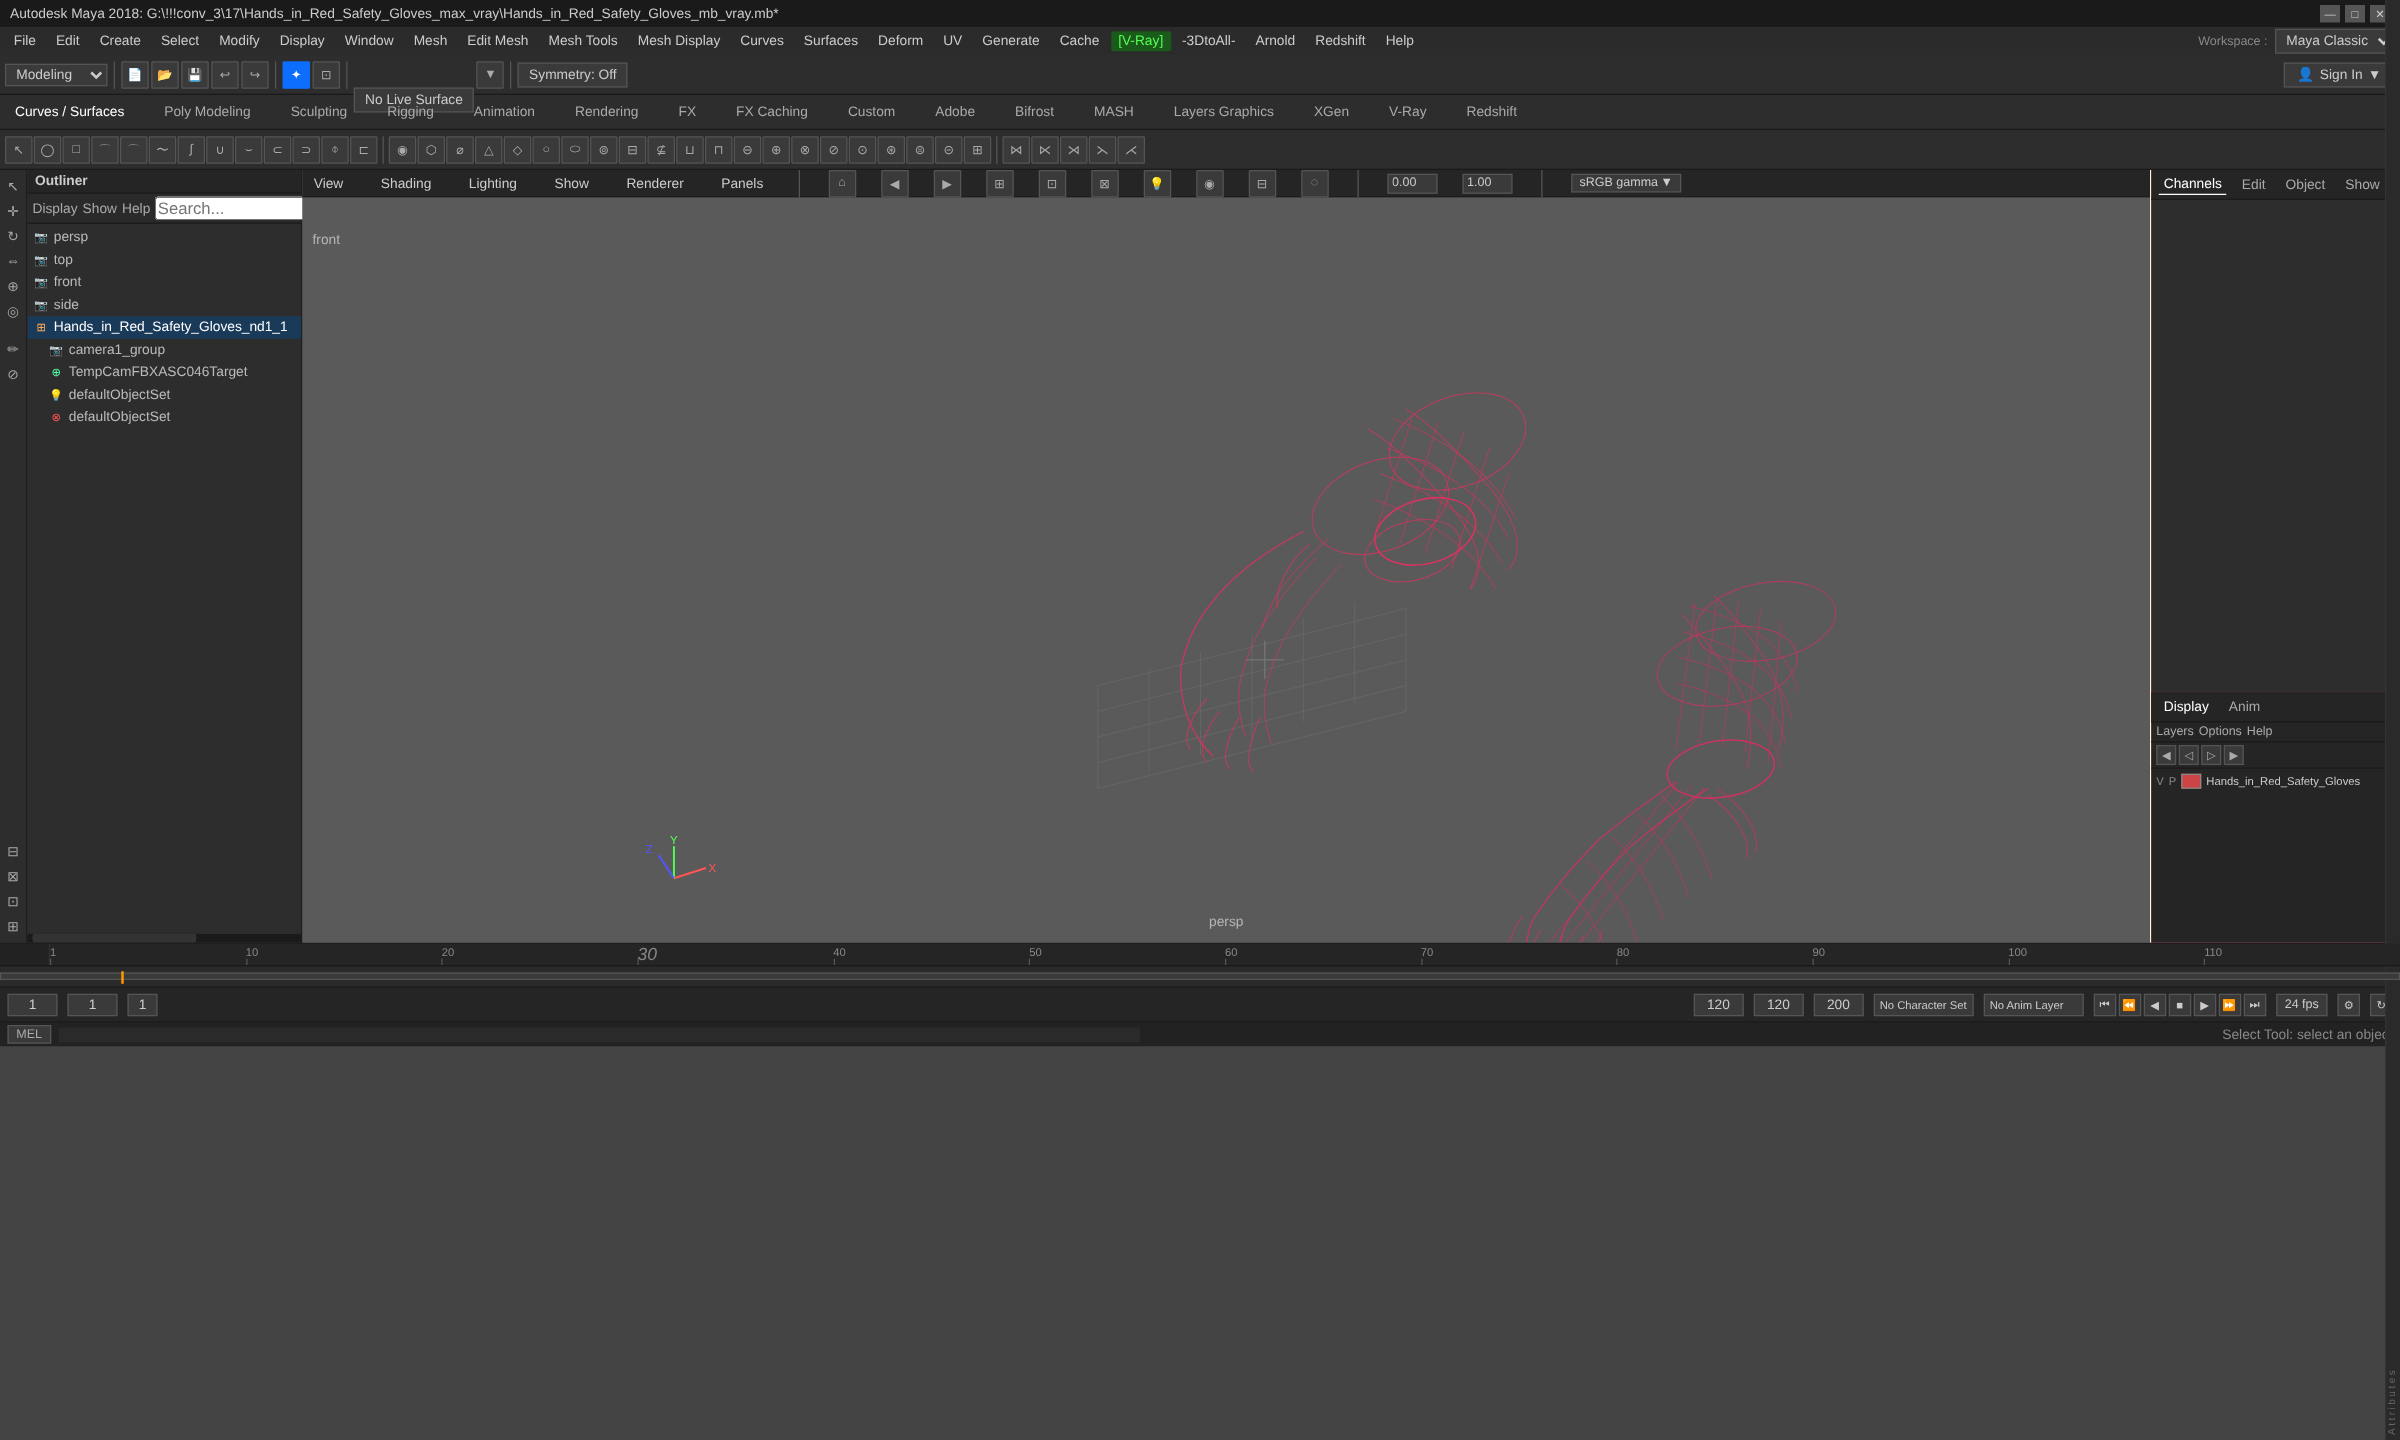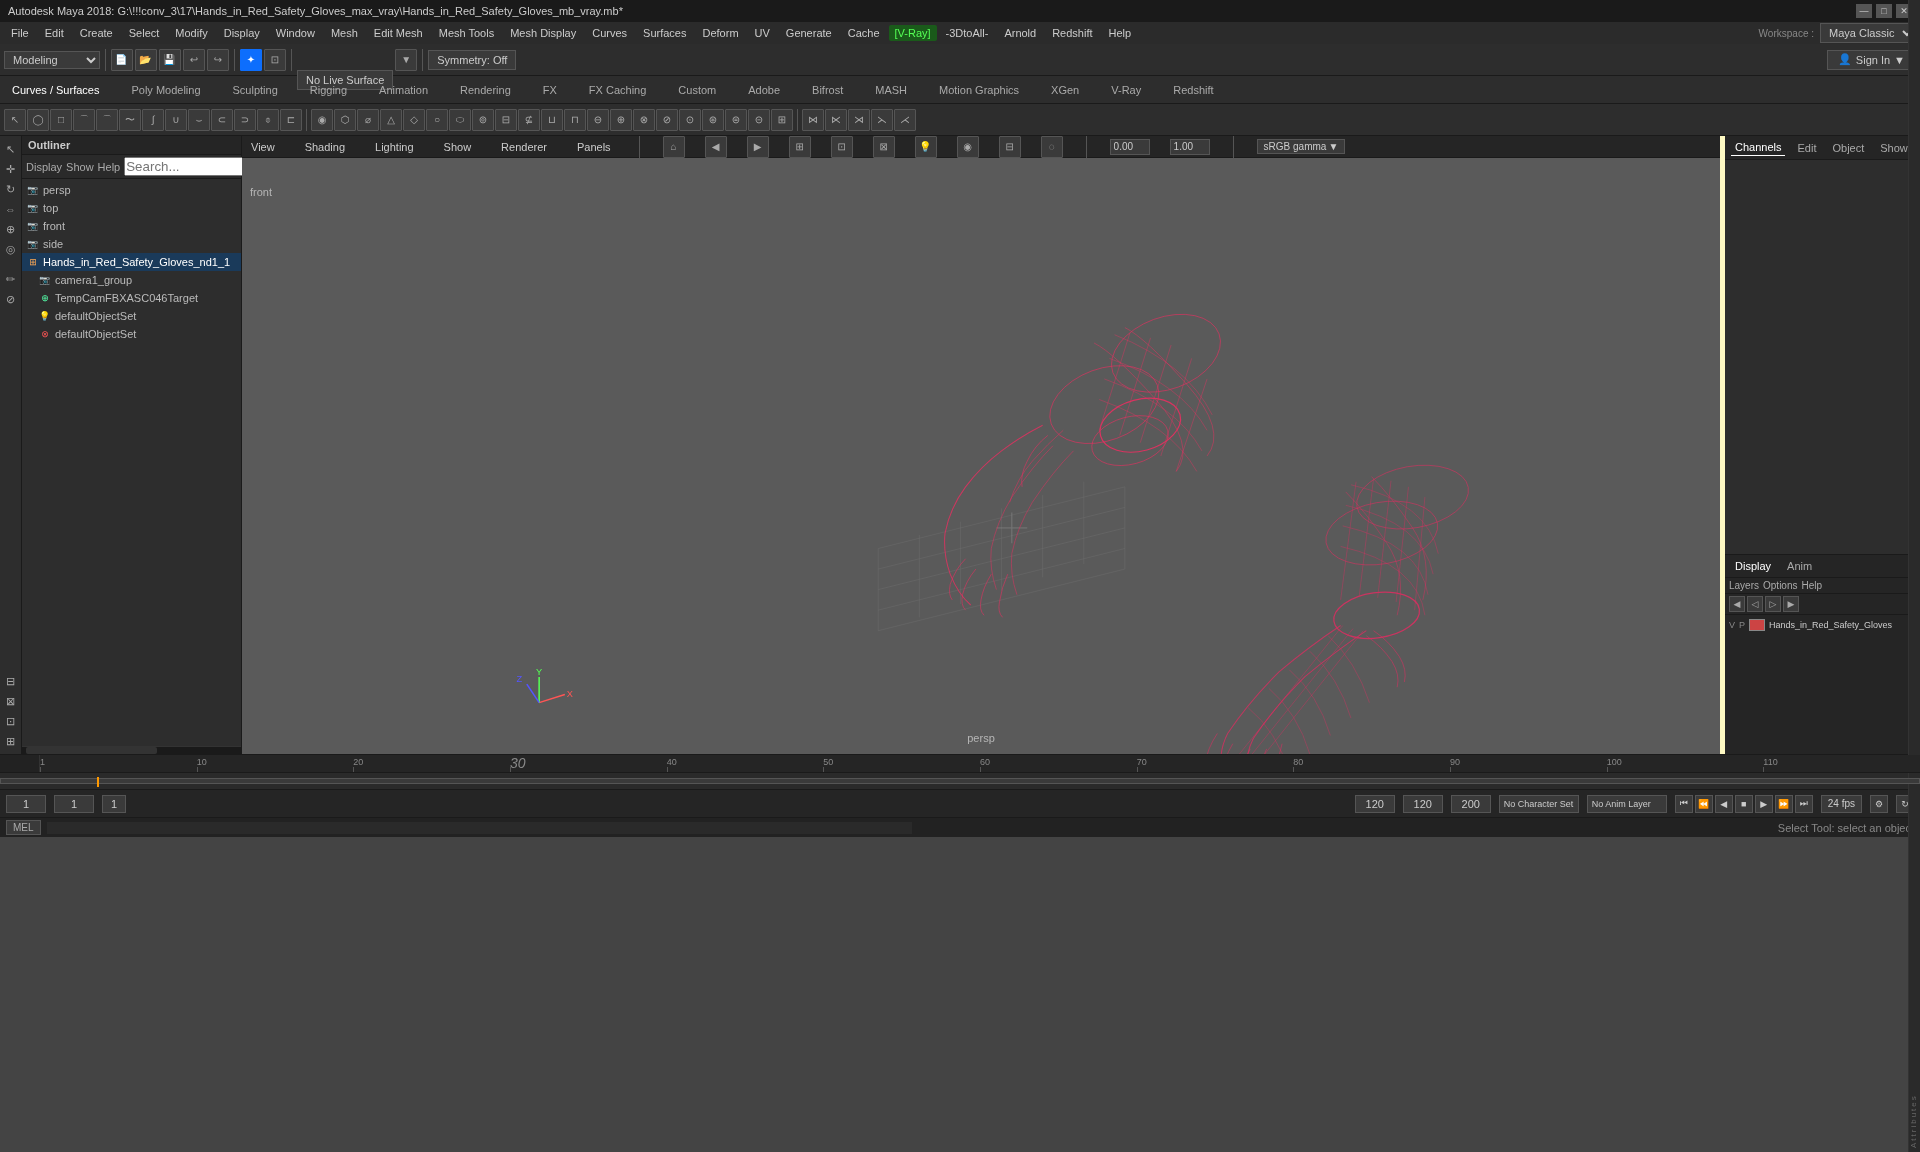--- a/index.html
+++ b/index.html
@@ -288,21 +288,21 @@
       transform: translateX(-50%);
       font-size: 11px;
       color: #ccc;
       opacity: 0.8;
     }
 
     
     #right-sidebar {
       width: 200px;
       background: #ec4899;
-      border-left: 5px solid #fef9c3;
+      border-left: 1px solid #fef9c3;
       display: flex;
       flex-direction: column;
     }
     #right-sidebar-header {
       display: flex;
       align-items: center;
       padding: 3px 6px;
       background: #252525;
       border-bottom: 1px solid #1a1a1a;
       gap: 8px;
@@ -531,21 +531,21 @@
   <div class="menu-item">Redshift</div>
   <div class="menu-item">Help</div>
   <div style="flex:1;"></div>
   <span style="font-size:10px;color:#888;margin-right:4px;">Workspace :</span>
   <select class="workspace-select">
     <option>Maya Classic</option>
   </select>
 </div>
 
 <div id="toolbar">
-  <select class="t2-select" style="width:96px;">
+  <select class="t2-select" style="width:82px;">
     <option>Modeling</option>
   </select>
   <div class="toolbar-sep"></div>
 
   <div class="toolbar-btn" title="New">📄</div>
   <div class="toolbar-btn" title="Open">📂</div>
   <div class="toolbar-btn" title="Save">💾</div>
   <div class="toolbar-btn" title="Undo">↩</div>
   <div class="toolbar-btn" title="Redo">↪</div>
   <div class="toolbar-sep"></div>
@@ -570,21 +570,21 @@
   <div class="curves-tab">Sculpting</div>
   <div class="curves-tab">Rigging</div>
   <div class="curves-tab">Animation</div>
   <div class="curves-tab">Rendering</div>
   <div class="curves-tab">FX</div>
   <div class="curves-tab">FX Caching</div>
   <div class="curves-tab">Custom</div>
   <div class="curves-tab">Adobe</div>
   <div class="curves-tab">Bifrost</div>
   <div class="curves-tab">MASH</div>
-  <div class="curves-tab">Motion Graphics</div>
+  <div class="curves-tab">Layers Graphics</div>
   <div class="curves-tab">XGen</div>
   <div class="curves-tab">V-Ray</div>
   <div class="curves-tab">Redshift</div>
 </div>
 
 <div id="tool-icons">
 
   <div class="toolbar-btn">↖</div>
   <div class="toolbar-btn">◯</div>
   <div class="toolbar-btn">□</div>

